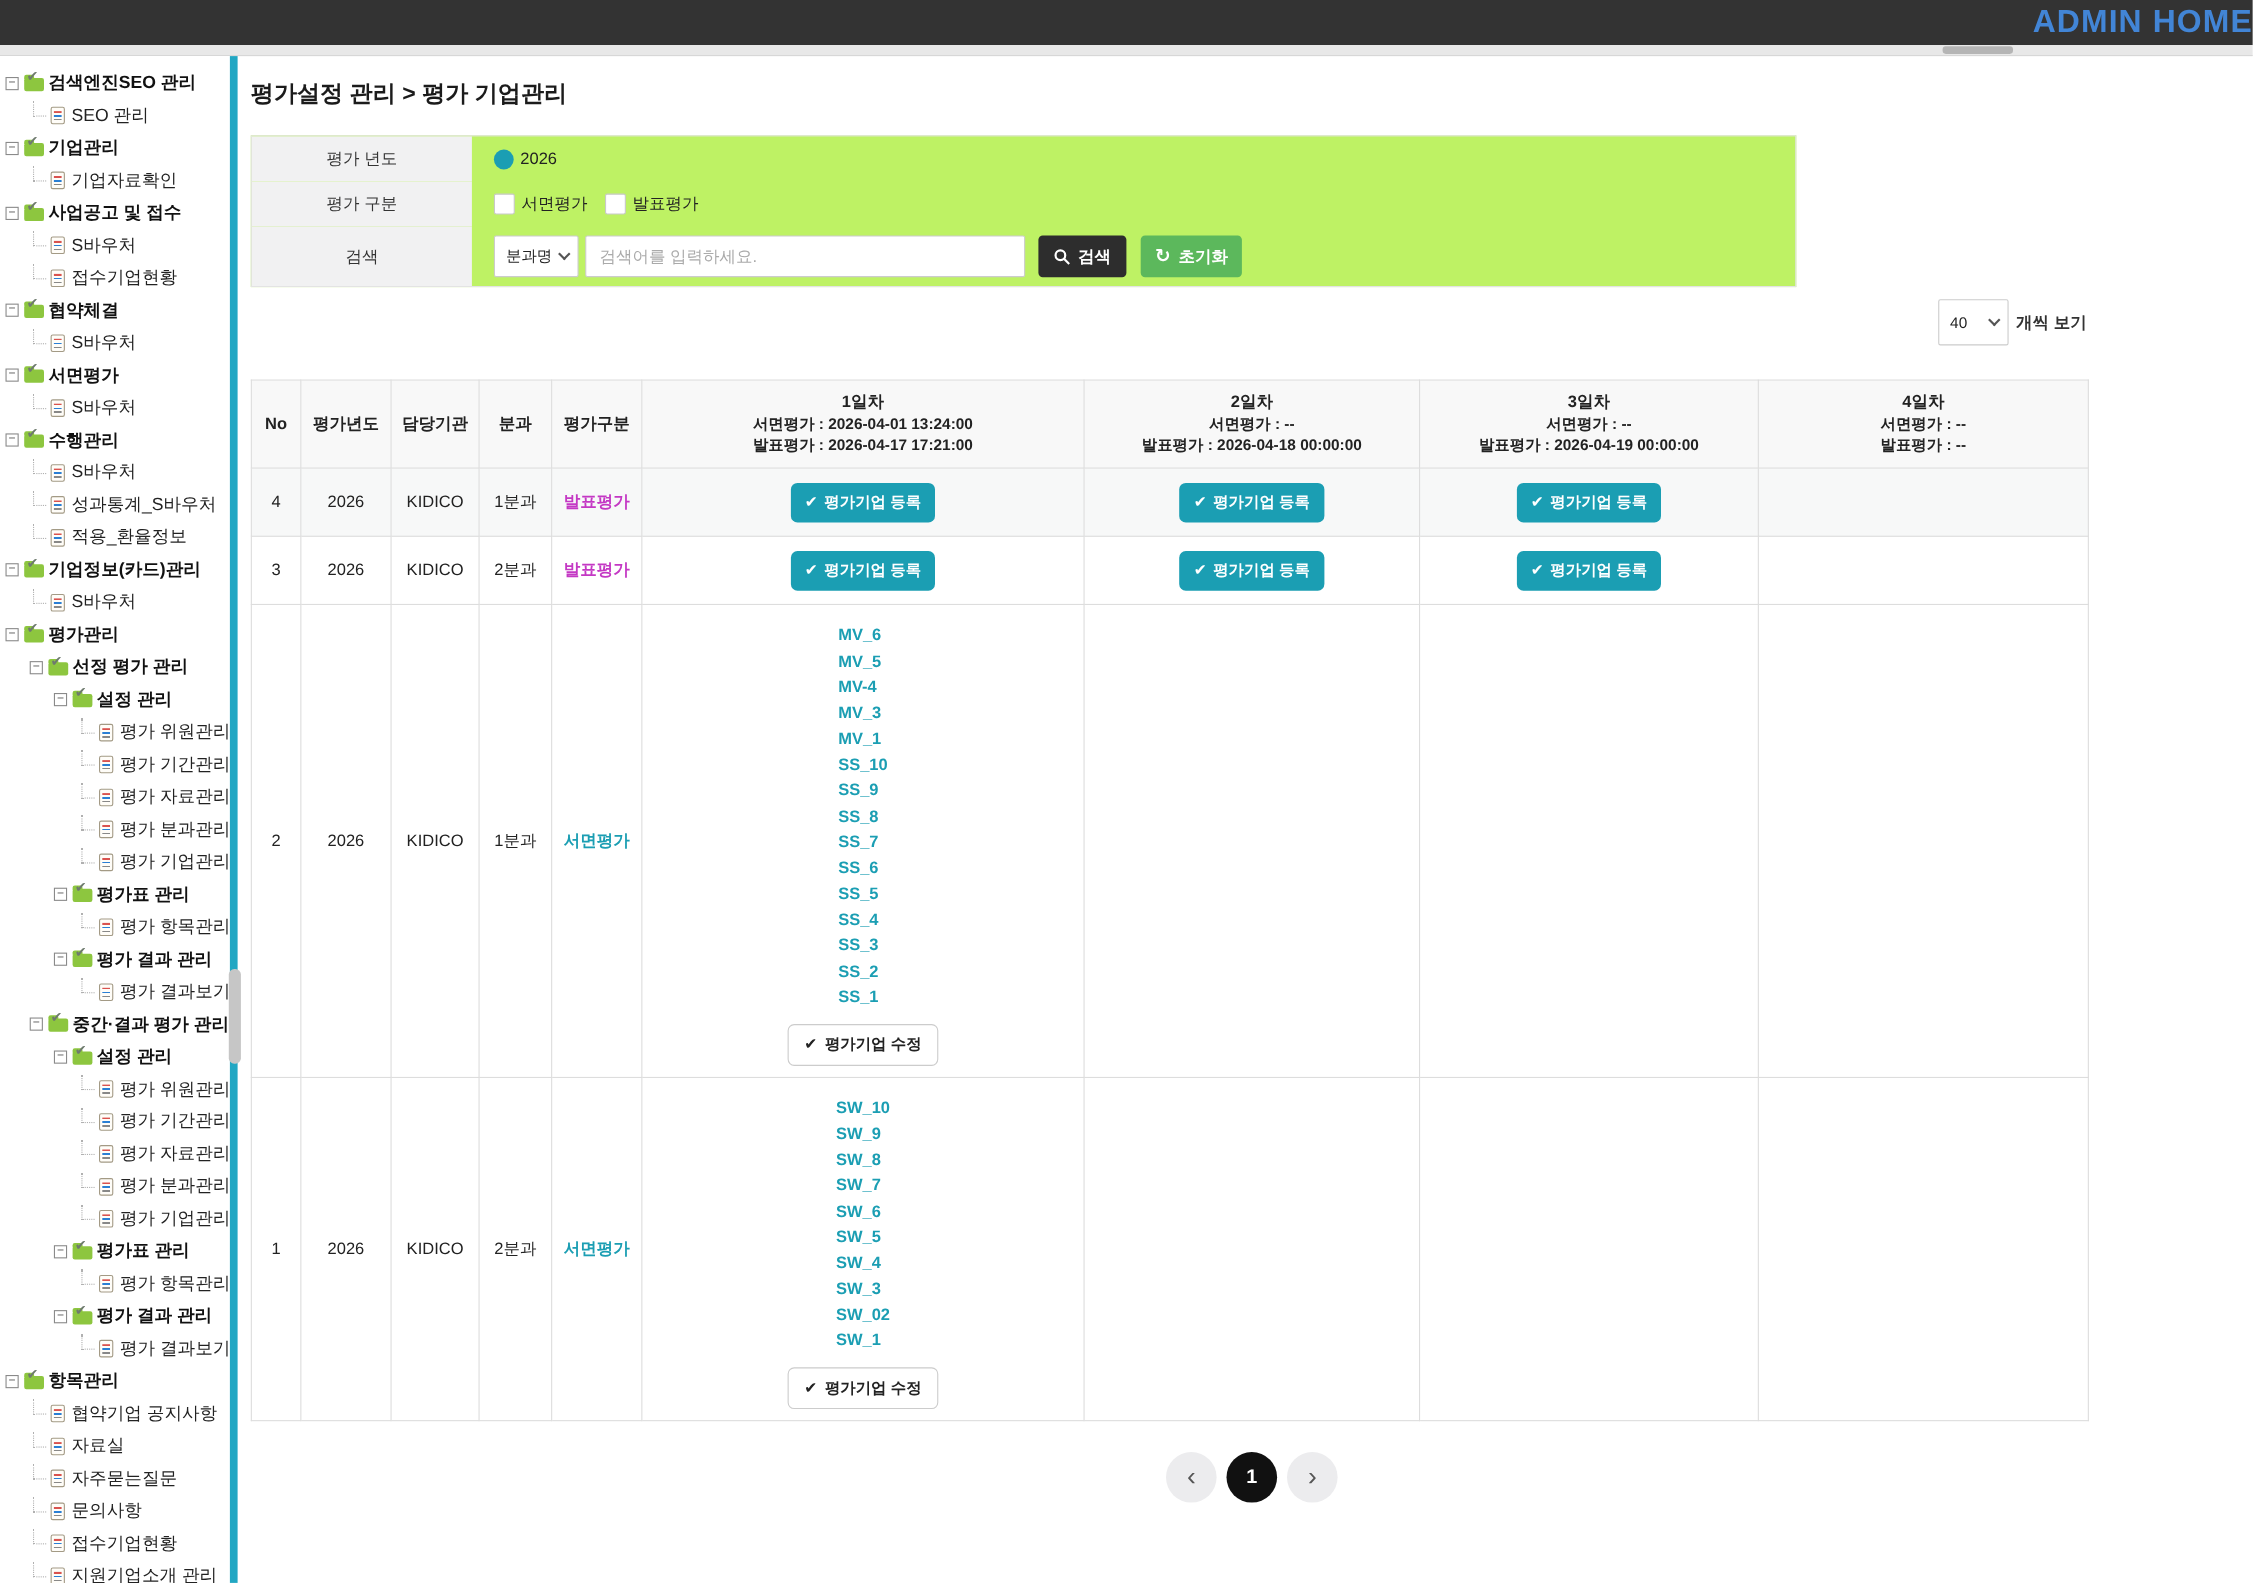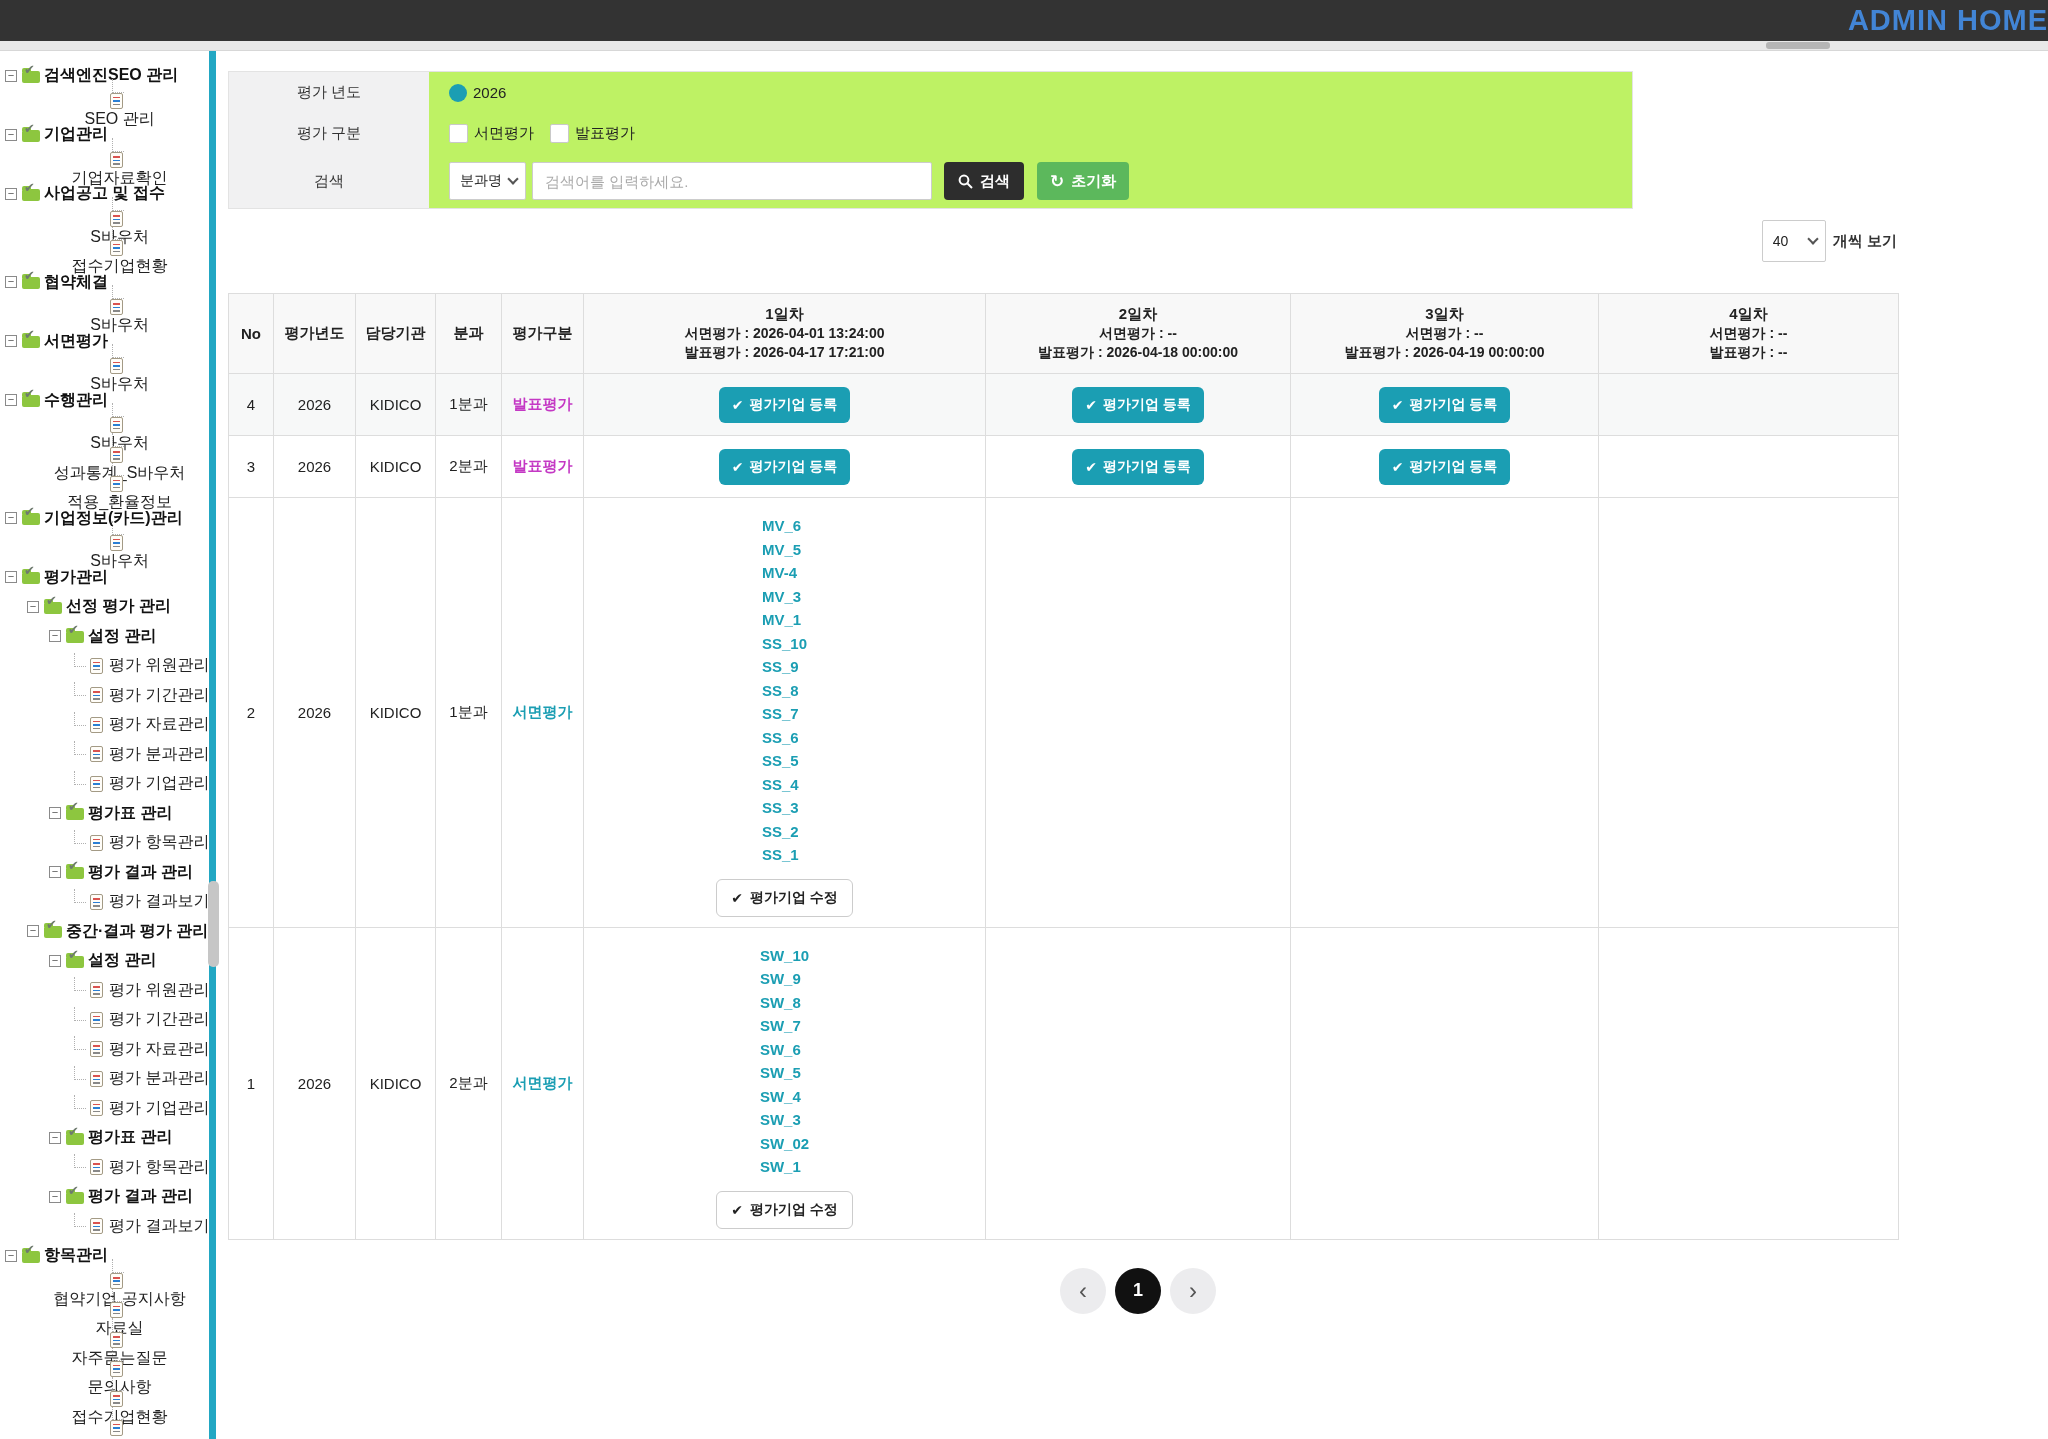--- a/index.html
+++ b/index.html
@@ -32,21 +32,21 @@
   .folder-icon { position:relative; width:18px; height:12px; background:#8dc63f; border-radius:2px;
     margin-right:4px; margin-top:2px; flex:0 0 auto; }
   .folder-icon::before { content:""; position:absolute; left:0; top:-3px; width:9px; height:4px;
     background:#8dc63f; border-radius:2px 2px 0 0; }
   .folder-icon .chk { position:absolute; left:2px; top:-9px; font-size:13px; font-weight:bold; color:#6e7a6e; }
   .doc-icon { position:relative; width:13px; height:16px; background:#fffdf8; border:1px solid #a39a85;
     border-radius:2px; margin-right:6px; flex:0 0 auto; }
   .doc-icon::before { content:""; position:absolute; left:2px; right:2px; top:3px; height:9px;
     background:linear-gradient(to bottom,#d9534f 0 1.5px,transparent 1.5px 3.5px,#2a7fd4 3.5px 5px,transparent 5px 7px,#888 7px 8.5px,transparent 8.5px); }
   .lvl0.folder { padding-left:5px; }  .lvl1.folder { padding-left:27px; }
-  .lvl2.folder { padding-left:49px; }  .lvl1.doc { padding-left:30px;flex-direction:column; } .lvl3.doc { padding-left:74px; }
+  .lvl2.folder { padding-left:49px; }  .lvl1.doc { padding-left:30px; } .lvl3.doc { padding-left:74px; }
 
   
   .main { flex:1; padding:20px 0 0 12px; position:relative; }
   .page-title { font-size:21px; font-weight:bold; color:#1b1b1b; margin-bottom:24px; }
 
   
   .filter { width:1405px; border:1px solid #e3e3e3; background:#bef264; }
   .f-row { display:flex; align-items:center; height:41px; }
   .f-row.search { height:54px; }
   .f-label { width:200px; align-self:stretch; background:#f1f1f2; display:flex; align-items:center;
@@ -381,20 +381,21 @@
       <div class="tree-row lvl1 doc">
         <span class="tree-conn"></span>
         <span class="doc-icon"></span>
         <span class="tree-label">지원기업소개 관리</span>
       </div>
     </div>
   <div class="vdivider"></div>
   <div class="side-thumb"></div>
 
   <div class="main">
+    <div class="page-title">평가설정 관리 &gt; 평가 기업관리</div>
 
     <div class="filter">
       <div class="f-row">
         <div class="f-label">평가 년도</div>
         <div class="f-value">
           <span class="radio-dot"></span>
           <span class="opt-label">2026</span>
         </div>
       </div>
       <div class="f-row">

